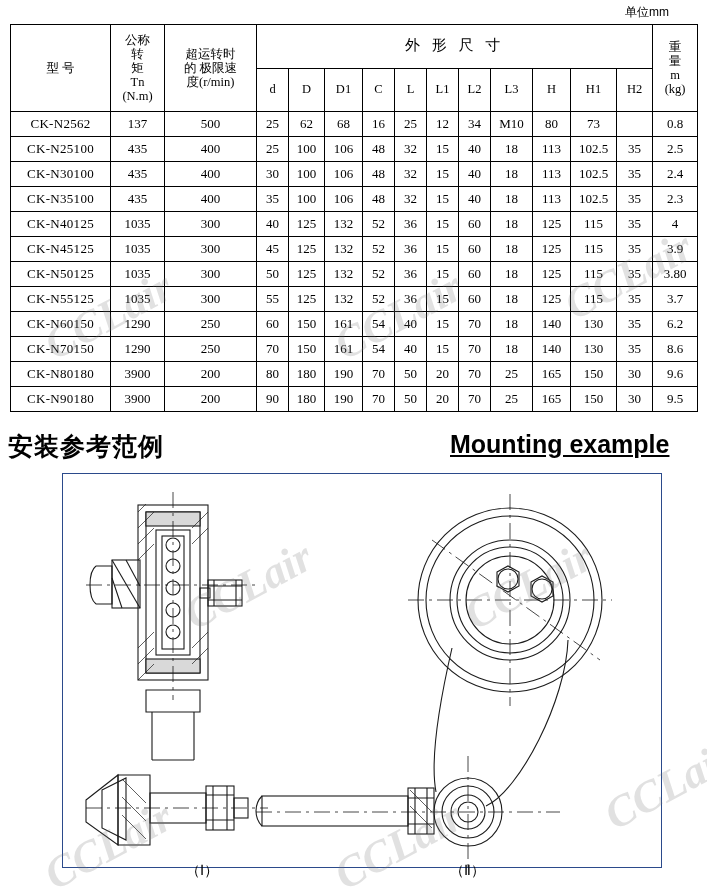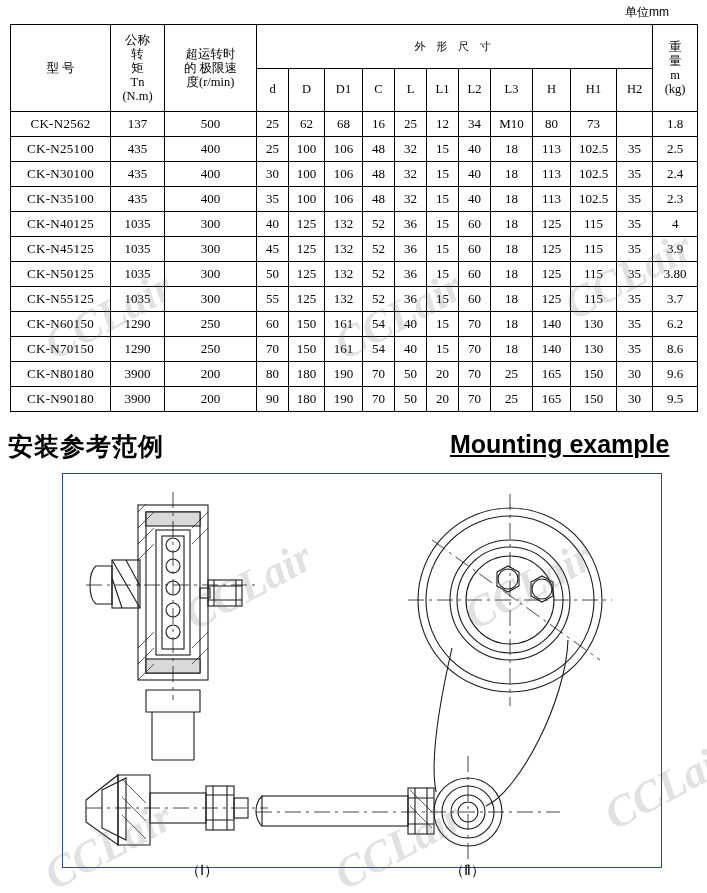--- a/index.html
+++ b/index.html
@@ -39,21 +39,21 @@
     font-weight: normal;
     padding: 0;
     line-height: 1.18;
   }
   .hdr-tall { height: 86px; }
   .hdr-sub { height: 24px; }
   .body-row td { height: 24px; font-size: 13px; }
   .model-cell { font-size: 13.5px; letter-spacing: .3px; }
   .vstack { display: flex; flex-direction: column; align-items: center; line-height: 1.25; }
   .vchar { display: block; line-height: 1.12; }
-  .dim-group { font-size: 11px; letter-spacing: 4px; }
+  .dim-group { font-size: 15px; letter-spacing: 4px; }
   .sec-title-cn {
     position: absolute;
     left: 8px;
     top: 430px;
     font-size: 25px;
     font-weight: bold;
     font-family: Liberation Serif, serif;
     letter-spacing: 1px;
   }
   .sec-title-en {
@@ -175,21 +175,21 @@
       <td>62</td>
       <td>68</td>
       <td>16</td>
       <td>25</td>
       <td>12</td>
       <td>34</td>
       <td>M10</td>
       <td>80</td>
       <td>73</td>
       <td></td>
-      <td>1.8</td>
+      <td>0.8</td>
     </tr>
     <tr class="body-row">
       <td class="model-cell">CK-N25100</td>
       <td>435</td>
       <td>400</td>
       <td>25</td>
       <td>100</td>
       <td>106</td>
       <td>48</td>
       <td>32</td>

